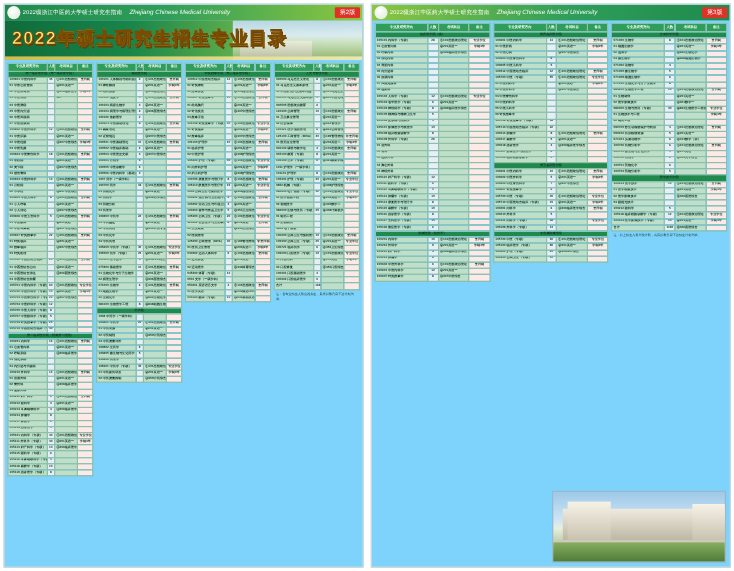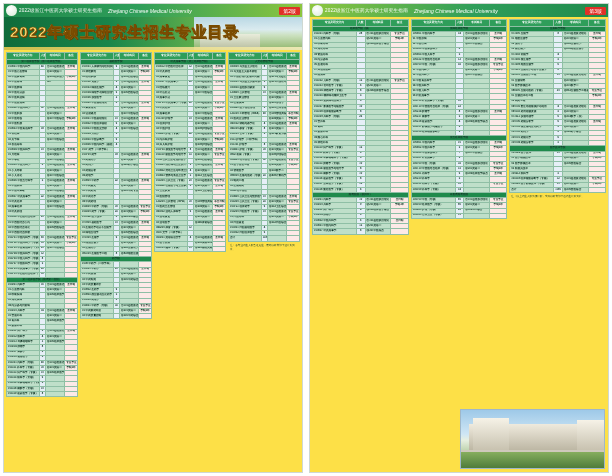--- a/index.html
+++ b/index.html
@@ -1,18 +1,18 @@
 <!DOCTYPE html>
 <html><head>
 <meta charset="utf-8">
 <style>
   html,body{margin:0;padding:0;background:#ffffff;}
   body{width:612px;height:476px;overflow:hidden;font-family:"Liberation Sans",sans-serif;}
   .spread{position:relative;width:612px;height:476px;display:flex;gap:6px;padding:3px;box-sizing:border-box;background:#fff;}
-  .page{position:relative;background:#fde047;border:1px solid #cfd8d2;box-sizing:border-box;overflow:hidden;}
+  .page{position:relative;background:#7dd3fc;border:1px solid #cfd8d2;box-sizing:border-box;overflow:hidden;}
   .page.left{width:300px;height:470px;}
   .page.right{width:300px;height:470px;}
 
   
   .hdr{position:relative;height:13px;display:flex;align-items:center;background:linear-gradient(90deg,#1f8a4c 0%,#2f9e5a 45%,#8dc63f 100%);}
   .hdr .logo{width:11px;height:11px;margin:0 2px;border-radius:50%;background:radial-gradient(circle at 40% 35%,#ffffff,#d9ead6);flex:0 0 auto;}
   .hdr .h-cn{font-size:4.6px;color:#ffffff;letter-spacing:.2px;white-space:nowrap;}
   .hdr .h-en{font-size:5.2px;color:#ffffff;margin-left:6px;font-style:italic;white-space:nowrap;opacity:.95;}
   .hdr .pageno{margin-left:auto;margin-right:2px;background:#e03127;color:#fff;font-size:5px;padding:1px 4px;border-radius:1px;white-space:nowrap;}
   .hdr.alt{background:linear-gradient(90deg,#8dc63f 0%,#2f9e5a 55%,#1f8a4c 100%);}

